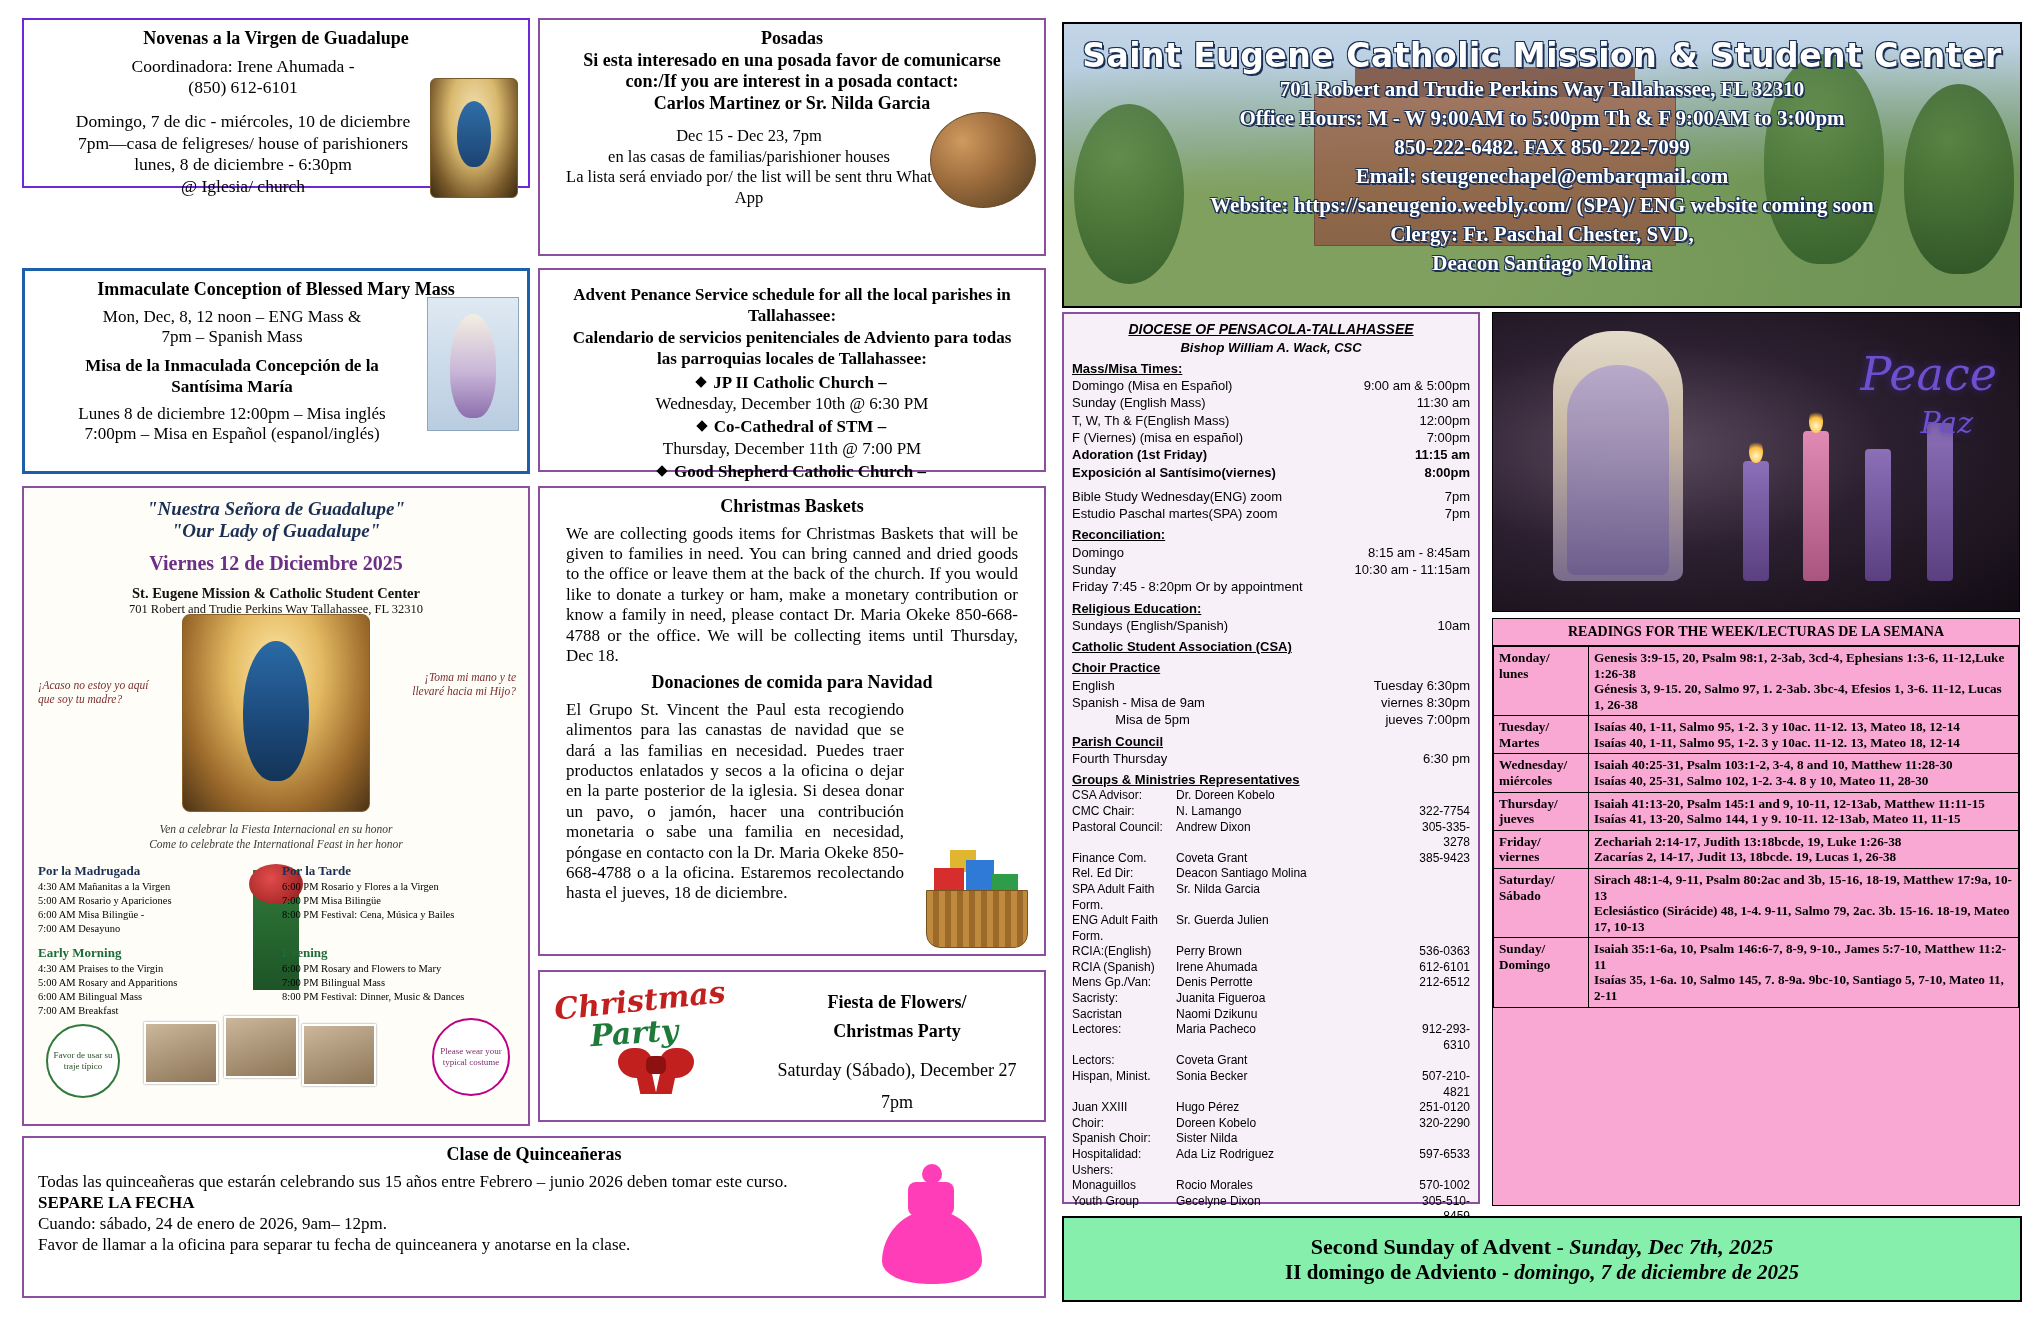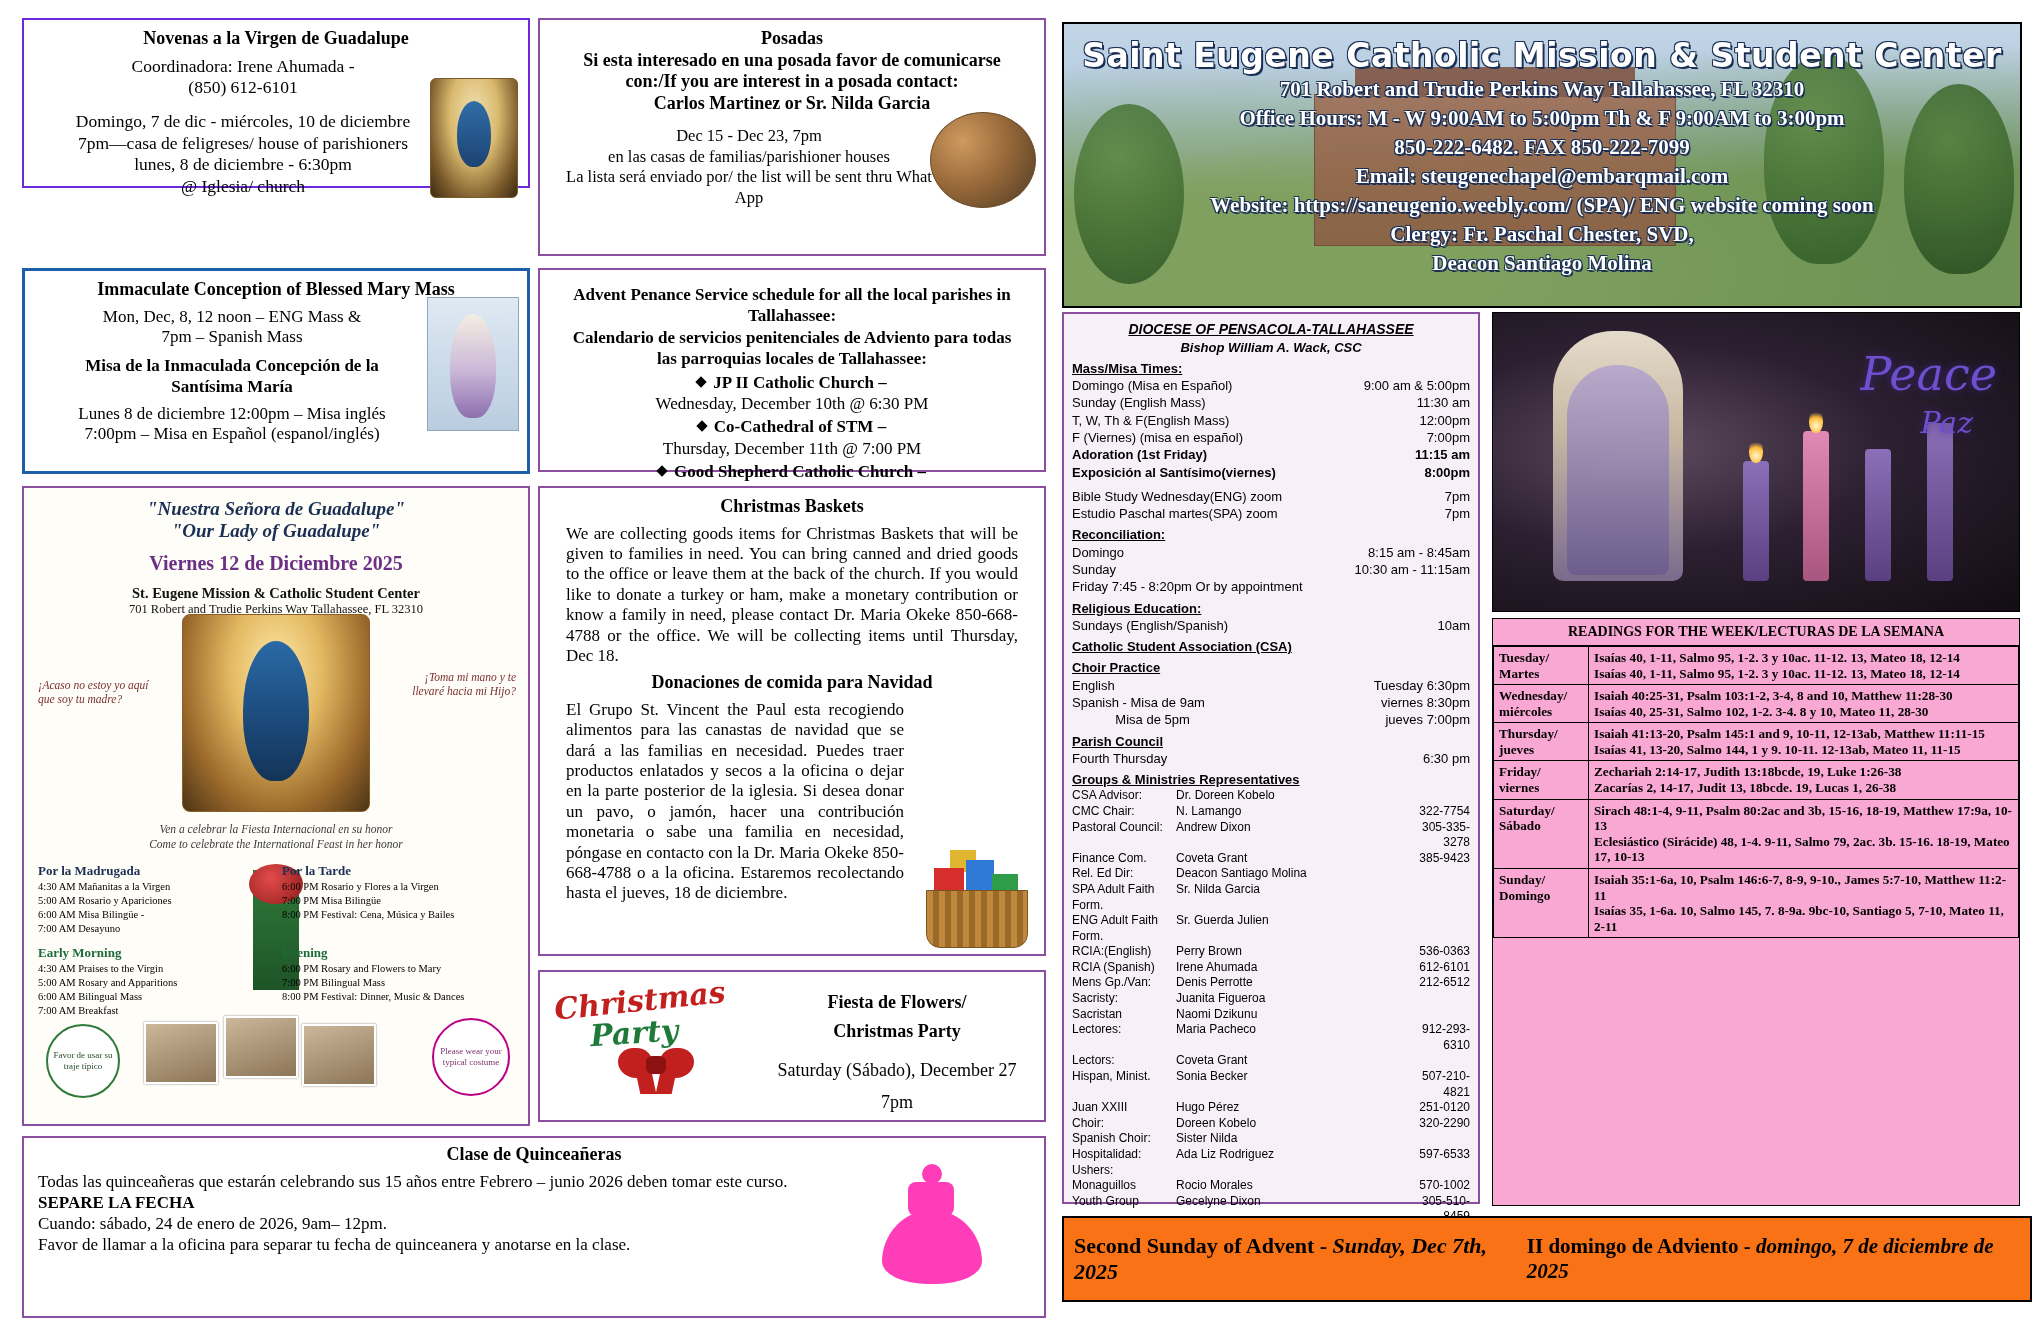--- a/index.html
+++ b/index.html
@@ -54,21 +54,21 @@
   }
 
   
   #novenas{left:22px;top:18px;width:508px;height:170px;border:2px solid #6d28d9;}
   #posadas{left:538px;top:18px;width:508px;height:238px;border:2px solid #8c4fa0;}
   #immaculate{left:22px;top:268px;width:508px;height:206px;border:3px solid #1d5fa8;}
   #penance{left:538px;top:268px;width:508px;height:204px;border:2px solid #8c4fa0;}
   #guadalupe{left:22px;top:486px;width:508px;height:640px;border:2px solid #8c4fa0;}
   #baskets{left:538px;top:486px;width:508px;height:470px;border:2px solid #8c4fa0;}
   #party{left:538px;top:970px;width:508px;height:152px;border:2px solid #8c4fa0;}
-  #quince{left:22px;top:1136px;width:1024px;height:182px;border:2px solid #8c4fa0;}
+  #quince{left:22px;top:1136px;width:1024px;height:162px;border:2px solid #8c4fa0;}
 
   .card{padding:8px 12px;font-size:17px;line-height:1.2;}
   .card .hd{font-weight:bold;text-align:center;font-size:18px;}
 
   
   #novenas .body{text-align:center;padding:6px 76px 0 10px;font-size:17.5px;line-height:1.24;}
   #novenas .img{position:absolute;right:10px;top:58px;width:86px;height:118px;border-radius:6px;
     background:radial-gradient(ellipse at 50% 30%, #f3e2b5 0%, #d9b96e 40%, #7a5a2a 75%, #3a2a12 100%);
     border:1px solid #7a5a2a;}
   #novenas .img:after{content:"";position:absolute;left:50%;top:22px;transform:translateX(-50%);
@@ -203,22 +203,22 @@
   #cd3{left:372px;height:132px;} #cd4{left:434px;height:158px;}
 
   #readings{position:absolute;left:1492px;top:618px;width:526px;height:586px;border:1px solid #000;background:#f9a8d4;}
   #readings .rhd{text-align:center;font-weight:bold;font-size:14px;padding:5px 2px;border-bottom:1px solid #000;
     font-family:"Liberation Serif", serif;}
   #readings table{width:100%;border-collapse:collapse;font-family:"Liberation Serif", serif;}
   #readings td{border:1px solid #000;vertical-align:top;padding:3px 5px;font-size:13.2px;line-height:1.18;}
   #readings td.day{width:84px;font-weight:bold;}
   #readings td.txt{font-weight:bold;}
 
-  #footer{position:absolute;left:1062px;top:1216px;width:956px;height:82px;border:2px solid #000;background:#f97316;
-    display:flex;flex-direction:row;align-items:center;justify-content:center;padding-left:10px;}
+  #footer{position:absolute;left:1062px;top:1216px;width:956px;height:82px;border:2px solid #000;background:#86efac;
+    display:flex;flex-direction:column;align-items:center;justify-content:center;}
   #footer .f1{font-size:22px;font-weight:bold;}
   #footer .f2{font-size:21px;font-weight:bold;}
   #footer .f1 .it,#footer .f2 .it{font-style:italic;}
 </style>
 </head>
 <body>
 
 <div class="page">
 
   <div id="masthead">
@@ -624,20 +624,24 @@
     <div class="candle c-pur" id="cd3"></div>
     <div class="candle c-pur" id="cd4"></div>
     <div class="pw">Peace</div>
     <div class="pw2">Paz</div>
   </div>
 
   <div id="readings">
     <div class="rhd">READINGS FOR THE WEEK/LECTURAS DE LA SEMANA</div>
     <table>
       <tbody id="readings-body">
+          <tr>
+            <td class="day">Monday/<br> lunes</td>
+            <td class="txt">Genesis 3:9-15, 20, Psalm 98:1, 2-3ab, 3cd-4, Ephesians 1:3-6, 11-12,Luke 1:26-38<br>Génesis 3, 9-15. 20, Salmo 97, 1. 2-3ab. 3bc-4, Efesios 1, 3-6. 11-12, Lucas 1, 26-38</td>
+          </tr>
           <tr>
             <td class="day">Tuesday/<br> Martes</td>
             <td class="txt">Isaías 40, 1-11, Salmo 95, 1-2. 3 y 10ac. 11-12. 13, Mateo 18, 12-14<br>Isaías 40, 1-11, Salmo 95, 1-2. 3 y 10ac. 11-12. 13, Mateo 18, 12-14</td>
           </tr>
           <tr>
             <td class="day">Wednesday/<br> miércoles</td>
             <td class="txt">Isaiah 40:25-31, Psalm 103:1-2, 3-4, 8 and 10, Matthew 11:28-30<br>Isaías 40, 25-31, Salmo 102, 1-2. 3-4. 8 y 10, Mateo 11, 28-30</td>
           </tr>
           <tr>
             <td class="day">Thursday/<br> jueves</td>

